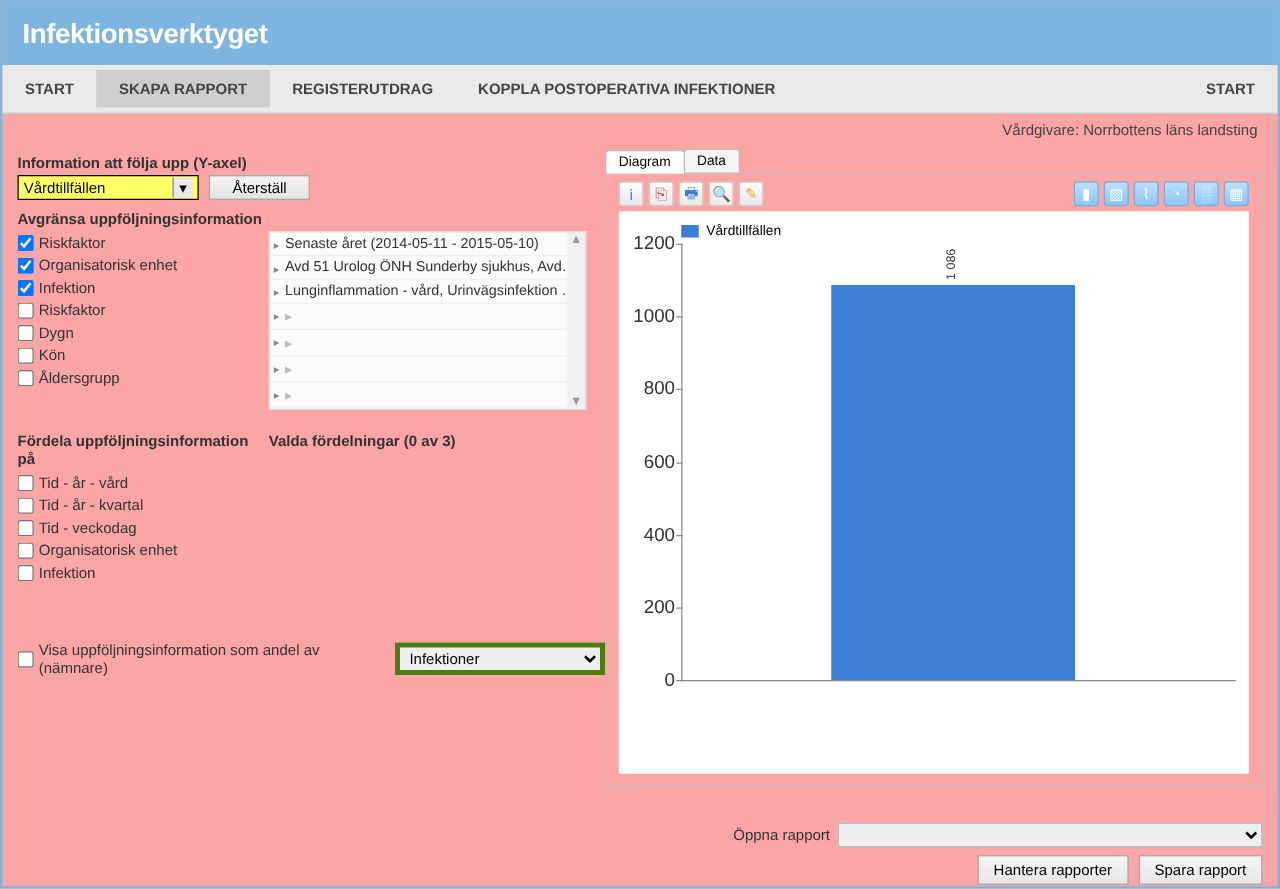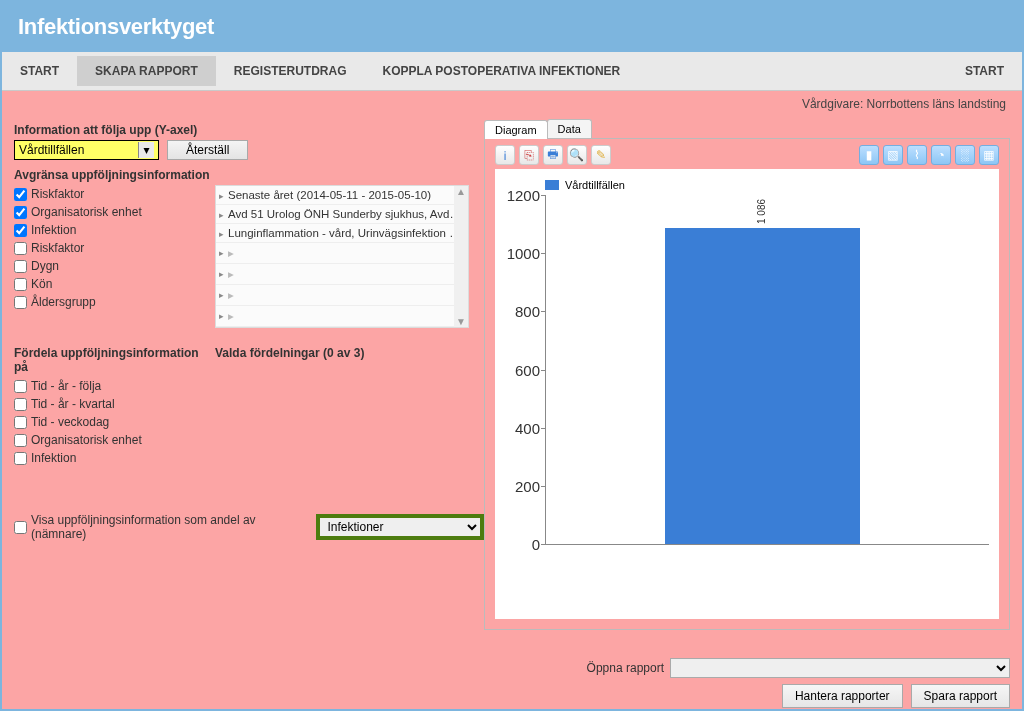--- a/index.html
+++ b/index.html
@@ -150,21 +150,21 @@
             </div>
         </div>
       </div>
 
       <div class="dist-area">
         <div style="width:195px">
           <div class="section-label">Fördela uppföljningsinformation på</div>
           <div class="dist-left">
             <div class="dist-row">
                 <input type="checkbox" style="">
-                <span>Tid - år - följa</span>
+                <span>Tid - år - vård</span>
               </div>
             <div class="dist-row">
                 <input type="checkbox" style="">
                 <span>Tid - år - kvartal</span>
               </div>
             <div class="dist-row">
                 <input type="checkbox" style="">
                 <span>Tid - veckodag</span>
               </div>
             <div class="dist-row">

